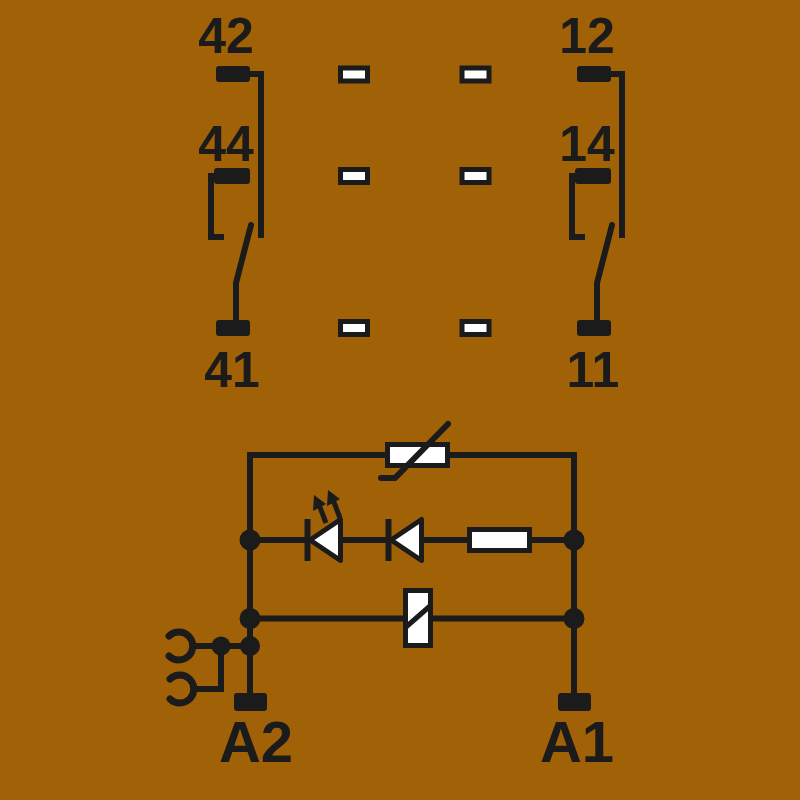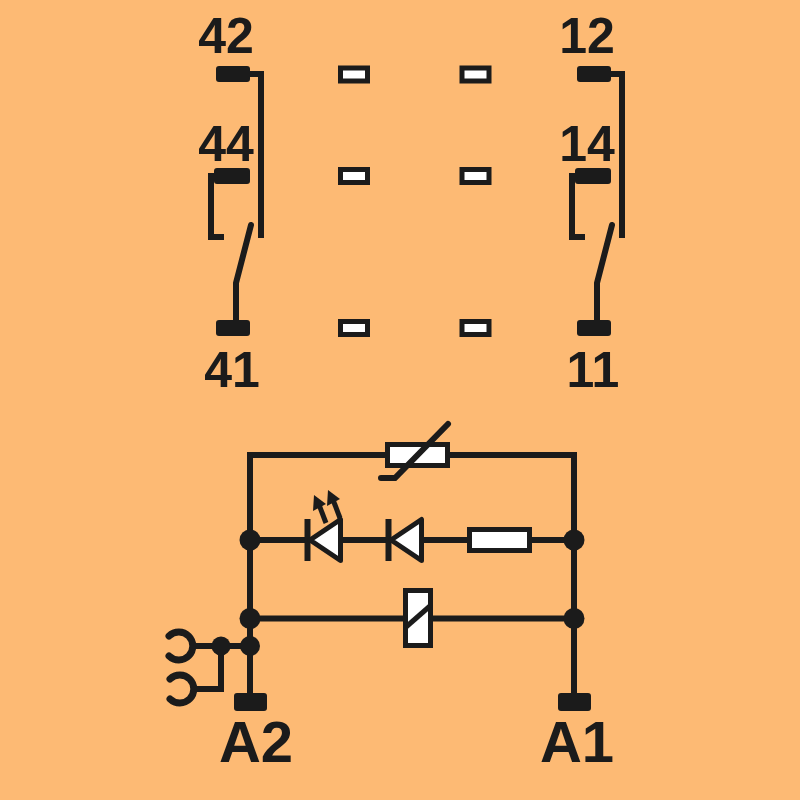--- a/index.html
+++ b/index.html
@@ -3,21 +3,21 @@
 <meta charset="utf-8">
 <style>
   html, body {
     margin: 0;
     padding: 0;
     background: #ffffff;
   }
   .canvas {
     width: 800px;
     height: 800px;
-    background: #fdba74;
+    background: #a16207;
     position: relative;
     overflow: hidden;
   }
   svg {
     display: block;
   }
   .ink-stroke {
     stroke: #1b1b1b;
     fill: none;
   }

